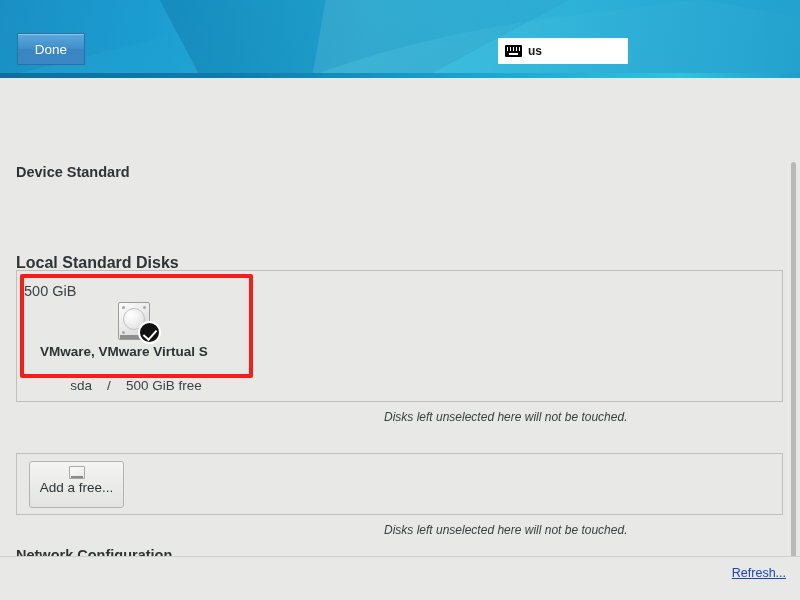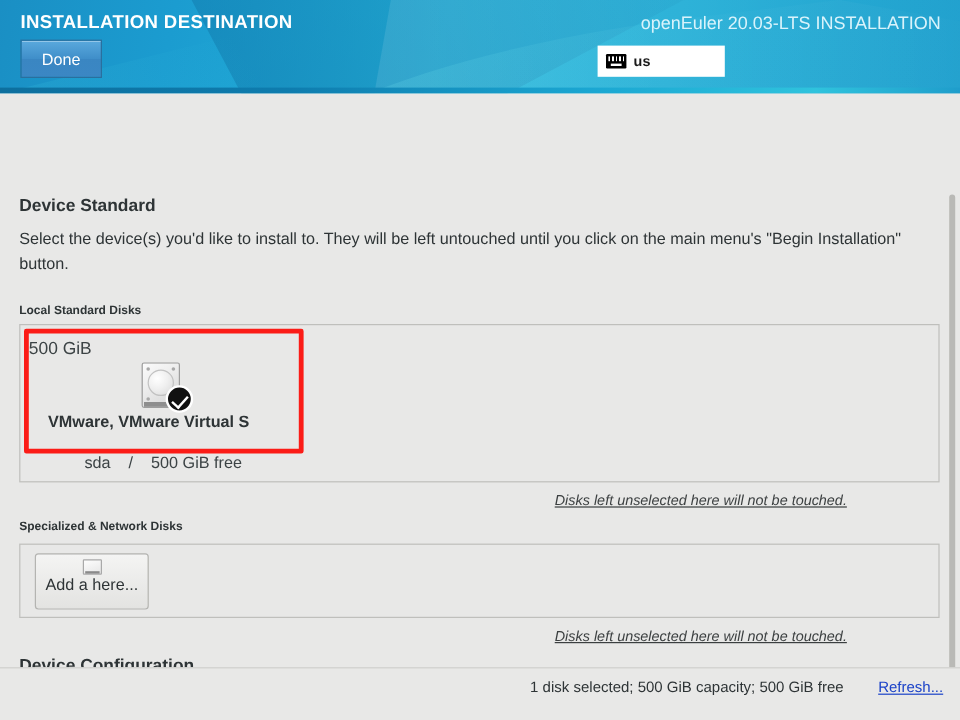--- a/index.html
+++ b/index.html
@@ -64,21 +64,21 @@
     width: 68px; height: 32px;
     border: 1px solid #2a6f9e;
     border-radius: 0;
     background: linear-gradient(180deg, #5aa9dd 0%, #3f8ec9 50%, #3a86c2 51%, #3b87c4 100%);
     color: #ffffff; font-size: 13.5px;
     cursor: pointer;
     box-shadow: inset 0 1px 0 rgba(255,255,255,0.35);
   }
   .kbd-box {
     position: absolute; left: 498px; top: 38px;
-    width: 106px; height: 26px;
+    width: 130px; height: 26px;
     background: #ffffff;
     display: flex; align-items: center;
     padding-left: 7px; gap: 6px;
   }
   .kbd-icon {
     width: 17px; height: 12px;
     background: #000;
     position: relative;
     border-radius: 1px;
   }
@@ -106,32 +106,31 @@
     position: absolute;
     font-size: 14.5px; font-weight: bold; color: #2e3436;
   }
   .para {
     position: absolute; left: 16px; top: 111px;
     width: 750px;
     font-size: 13.5px; color: #2e3436; line-height: 1.55;
   }
   .sub-label {
     position: absolute;
-    font-size: 10px; font-weight: bold; color: #2e3436;
+    font-size: 16px; font-weight: bold; color: #2e3436;
   }
   .panel {
     position: absolute;
     background: #e8e8e7;
     border: 1px solid #bfbfbc;
   }
   .note {
     position: absolute;
     font-size: 12px; font-style: italic; color: #3b3f40;
-    text-align: center;
-    text-decoration: underline;
+    text-align: left;
   }
 
   
   .disk-tile {
     position: absolute; left: 24px; top: 200px;
     width: 224px; height: 96px;
     text-align: left;
   }
   .disk-cap {
     font-size: 14.5px; color: #3c4345;
@@ -285,38 +284,35 @@
 </style>
 </head>
 <body>
 
 <div class="header">
   <div class="swoosh1"></div>
   <div class="swoosh2"></div>
   <div class="swoosh3"></div>
   <div class="swoosh4"></div>
 
-  <div class="hdr-title">INSTALLATION DESTINATION</div>
-  <div class="hdr-product">openEuler 20.03-LTS INSTALLATION</div>
 
   <button class="done-btn">Done</button>
 
   <div class="kbd-box">
     <span class="kbd-icon"></span>
     <span class="kbd-label">us</span>
   </div>
 
   <div class="header-bottom-line"></div>
 </div>
 
 <div class="content">
 
   <div class="section-title" style="left:16px; top:86px;">Device Standard</div>
 
-  <div class="para">Select the device(s) you'd like to install to.  They will be left untouched until you click on the main menu's "Begin Installation" button.</div>
 
   <div class="sub-label" style="left:16px; top:176px;">Local Standard Disks</div>
 
   <div class="panel" style="left:16px; top:192px; width:767px; height:132px;">
   </div>
 
   <div class="disk-tile">
     <div class="disk-cap">500 GiB</div>
     <div class="disk-icon-wrap">
       <div class="disk-icon">
@@ -337,33 +333,32 @@
     &nbsp;&nbsp;
     <span>/</span>
     &nbsp;&nbsp;
     <span>500 GiB free</span>
   </div>
 
   <div class="hl" style="left:20px; top:196px; width:233px; height:104px;"></div>
 
   <div class="note" style="right:16px; top:332px; width:400px;">Disks left unselected here will not be touched.</div>
 
-  <div class="sub-label" style="left:16px; top:356px;">Specialized &amp; Network Disks</div>
 
   <div class="panel" style="left:16px; top:375px; width:767px; height:62px;">
   </div>
 
   <div class="add-disk-btn">
     <div class="add-disk-icon"></div>
-    <div class="add-disk-label">Add a here...</div>
+    <div class="add-disk-label">Add a free...</div>
   </div>
 
   <div class="note" style="right:16px; top:445px; width:400px;">Disks left unselected here will not be touched.</div>
 
-  <div class="section-title" style="left:16px; top:469px;">Device Configuration</div>
+  <div class="section-title" style="left:16px; top:469px;">Network Configuration</div>
 
   <div class="radio-row" style="left:22px; top:492px;">
     <span class="radio"></span>
     <span class="radio-label">Automatic</span>
   </div>
 
   <div class="focus-ring"></div>
 
   <div class="radio-row" style="left:178px; top:492px;">
     <span class="radio on"></span>
@@ -371,15 +366,14 @@
   </div>
 
   <div class="hl" style="left:160px; top:482px; width:202px; height:56px;"></div>
 
   <div class="scrollbar">
     <div class="thumb"></div>
   </div>
 </div>
 
 <div class="bottombar">
-  <div class="status-text">1 disk selected; 500 GiB capacity; 500 GiB free</div>
   <a class="link" style="right:14px; top:9px;margin-left:45px;">Refresh...</a>
 </div>
 
 </body></html>

